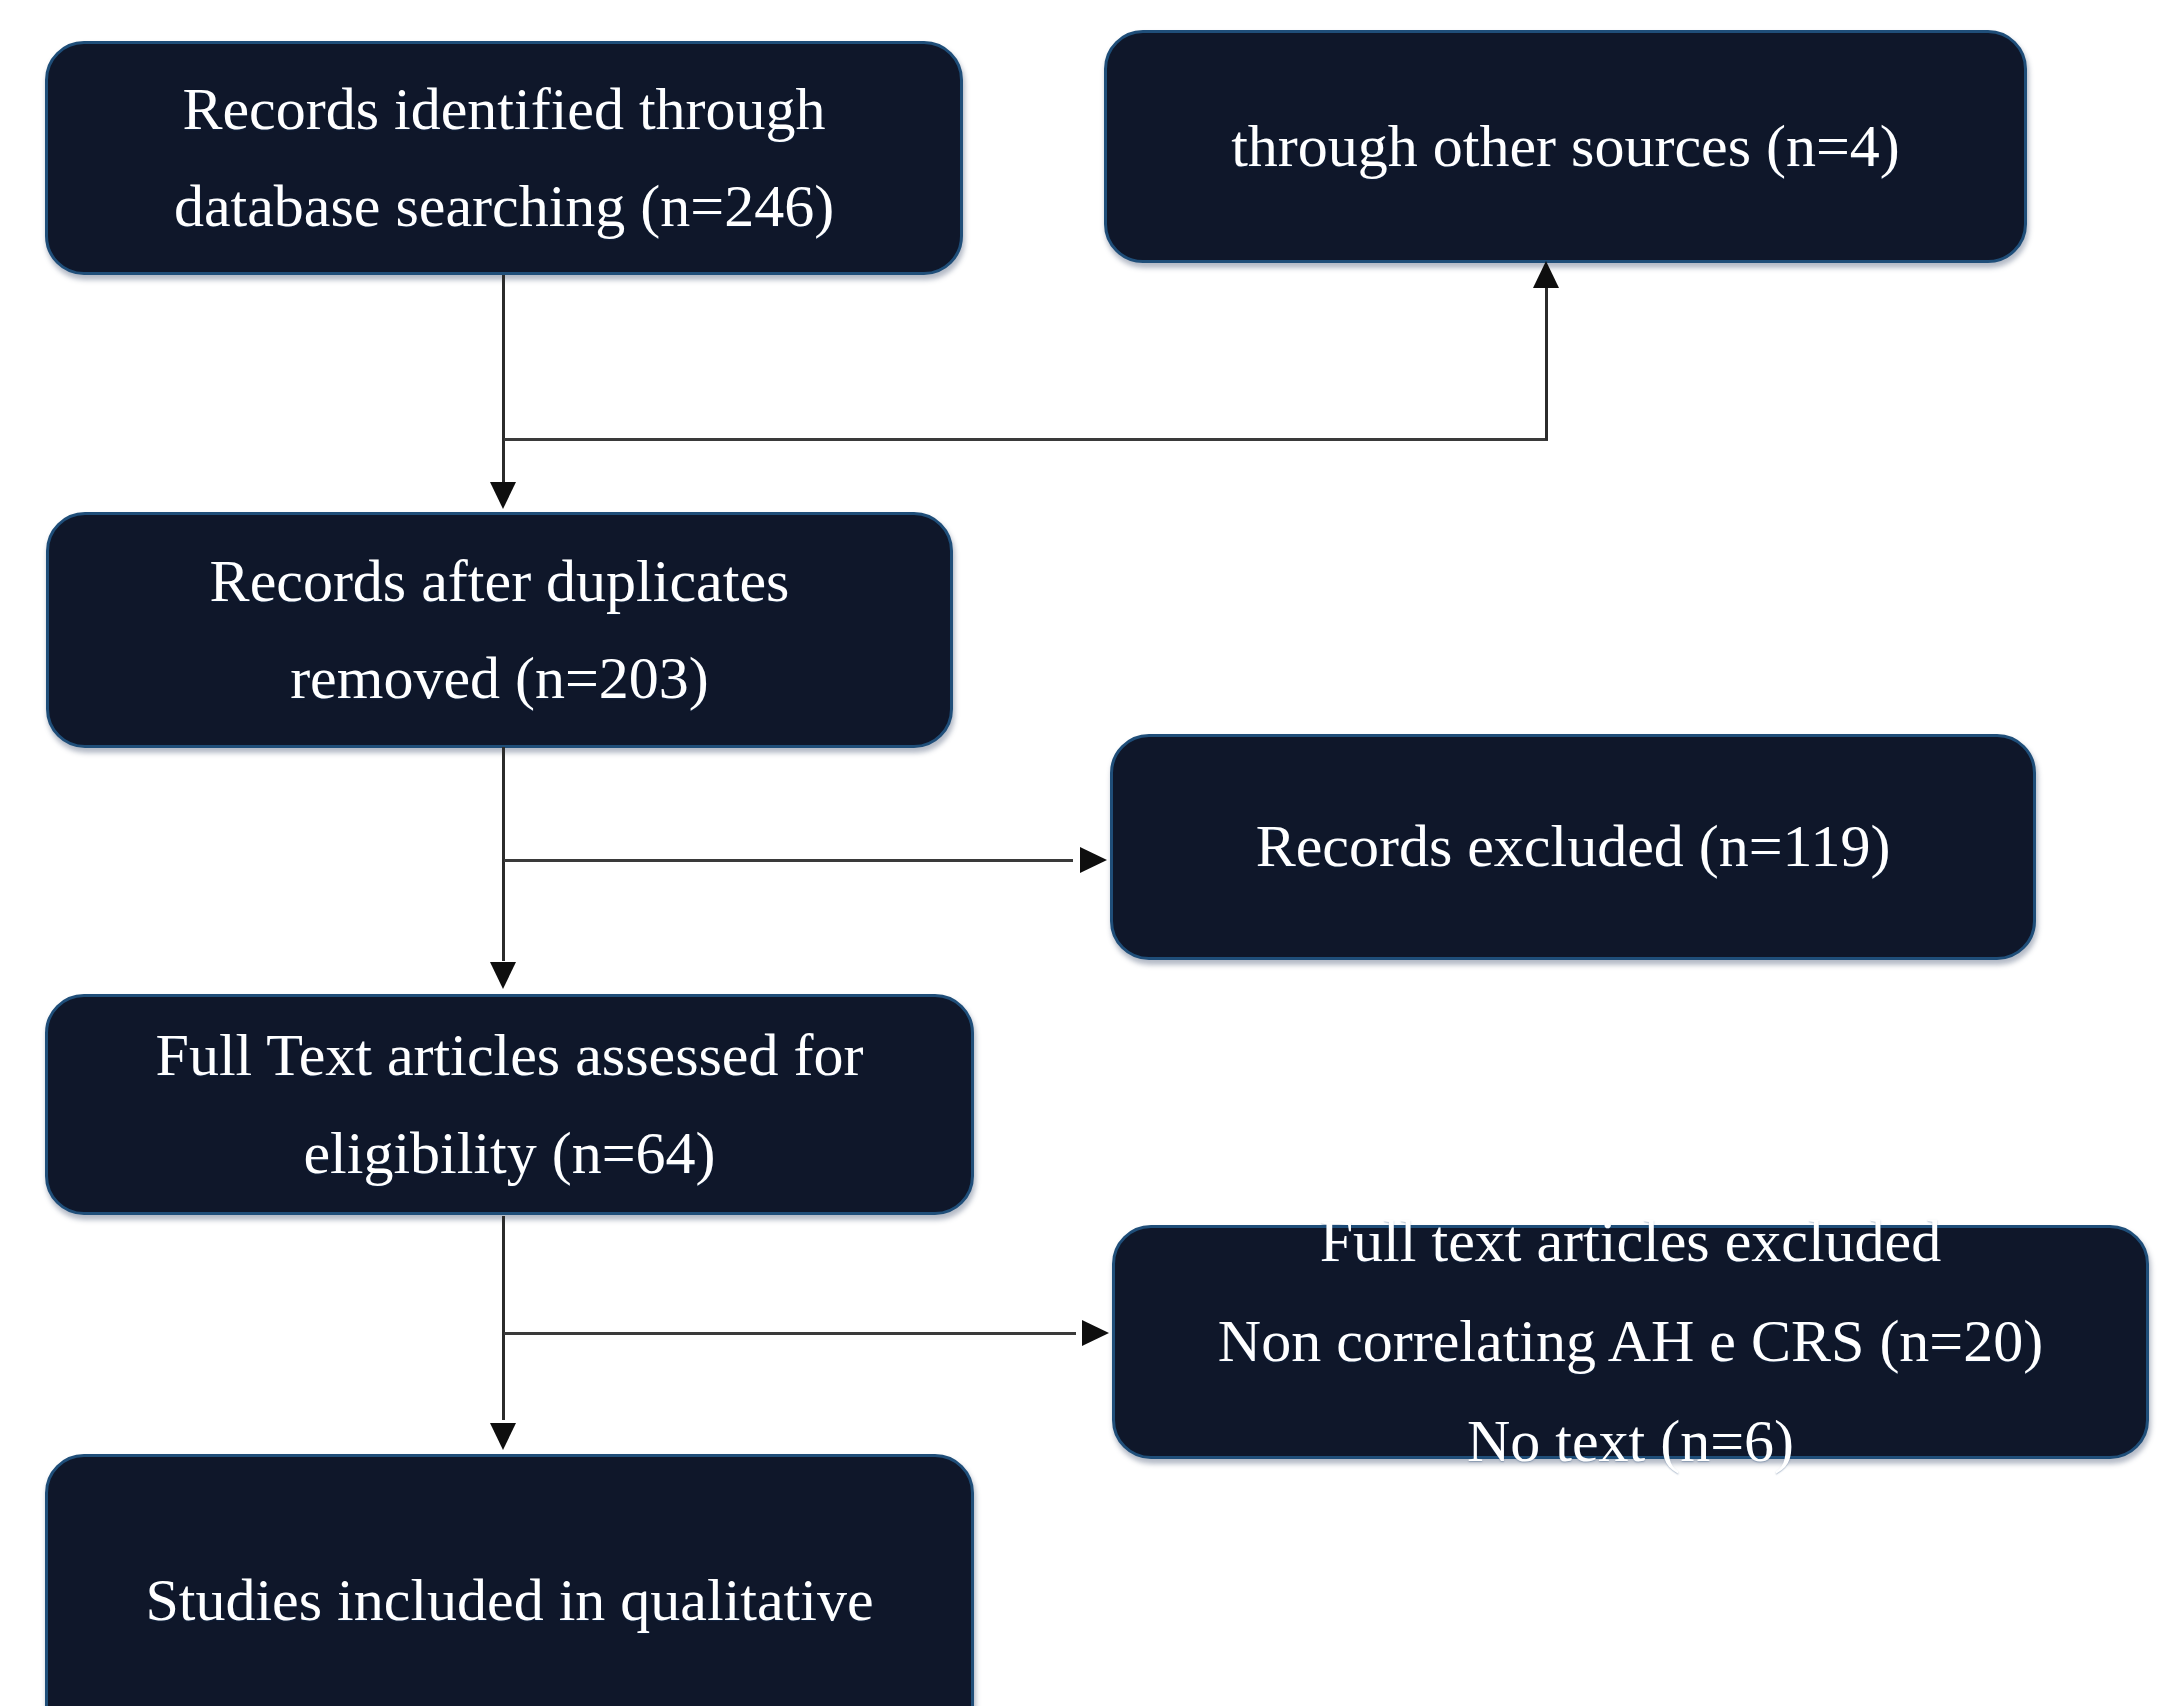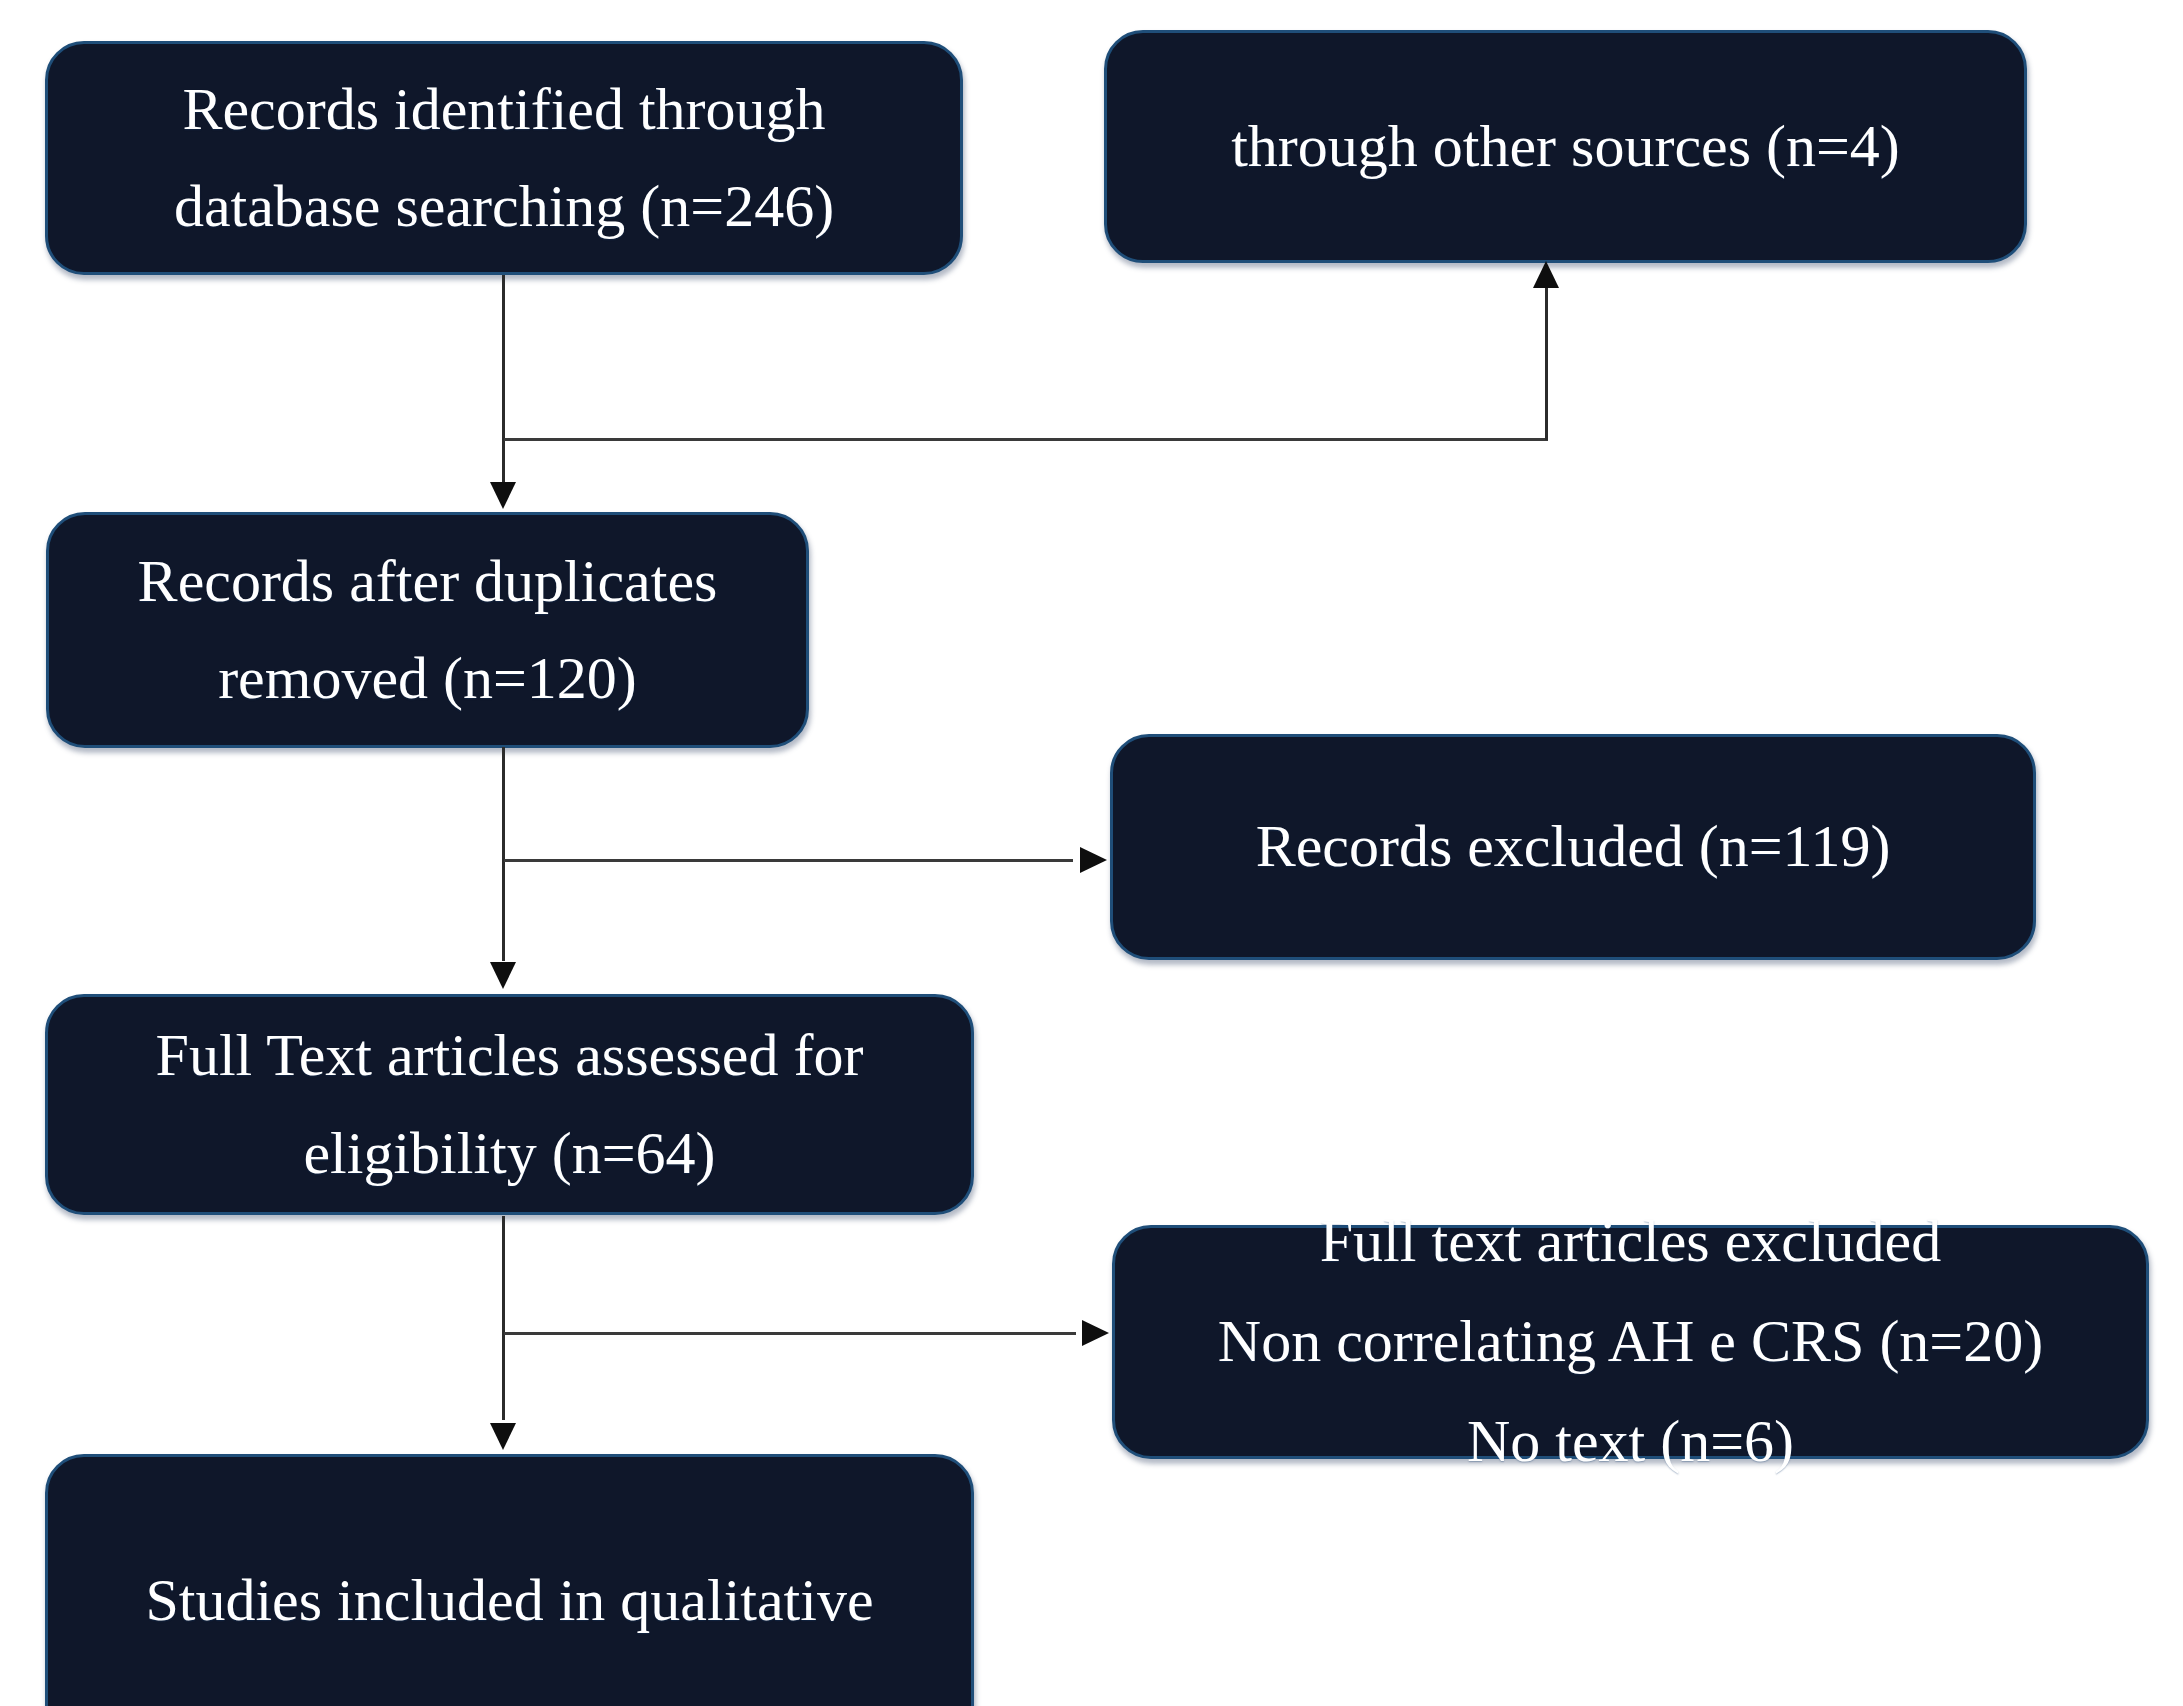--- a/index.html
+++ b/index.html
@@ -77,23 +77,23 @@
 
   <div class="box" style="left:45px; top:41px; width:918px; height:234px;">
     <span class="txt">Records identified through</span>
     <span class="txt">database searching (n=246)</span>
   </div>
 
   <div class="box" style="left:1104px; top:30px; width:923px; height:233px;">
     <span class="txt">through other sources (n=4)</span>
   </div>
 
-  <div class="box" style="left:46px; top:512px; width:763px; height:236px;">
+  <div class="box" style="left:46px; top:512px; width:907px; height:236px;">
     <span class="txt">Records after duplicates</span>
-    <span class="txt">removed (n=120)</span>
+    <span class="txt">removed (n=203)</span>
   </div>
 
   <div class="box" style="left:1110px; top:734px; width:926px; height:226px;">
     <span class="txt">Records excluded (n=119)</span>
   </div>
 
   <div class="box" style="left:45px; top:994px; width:929px; height:221px;">
     <span class="txt">Full Text articles assessed for</span>
     <span class="txt">eligibility (n=64)</span>
   </div>

